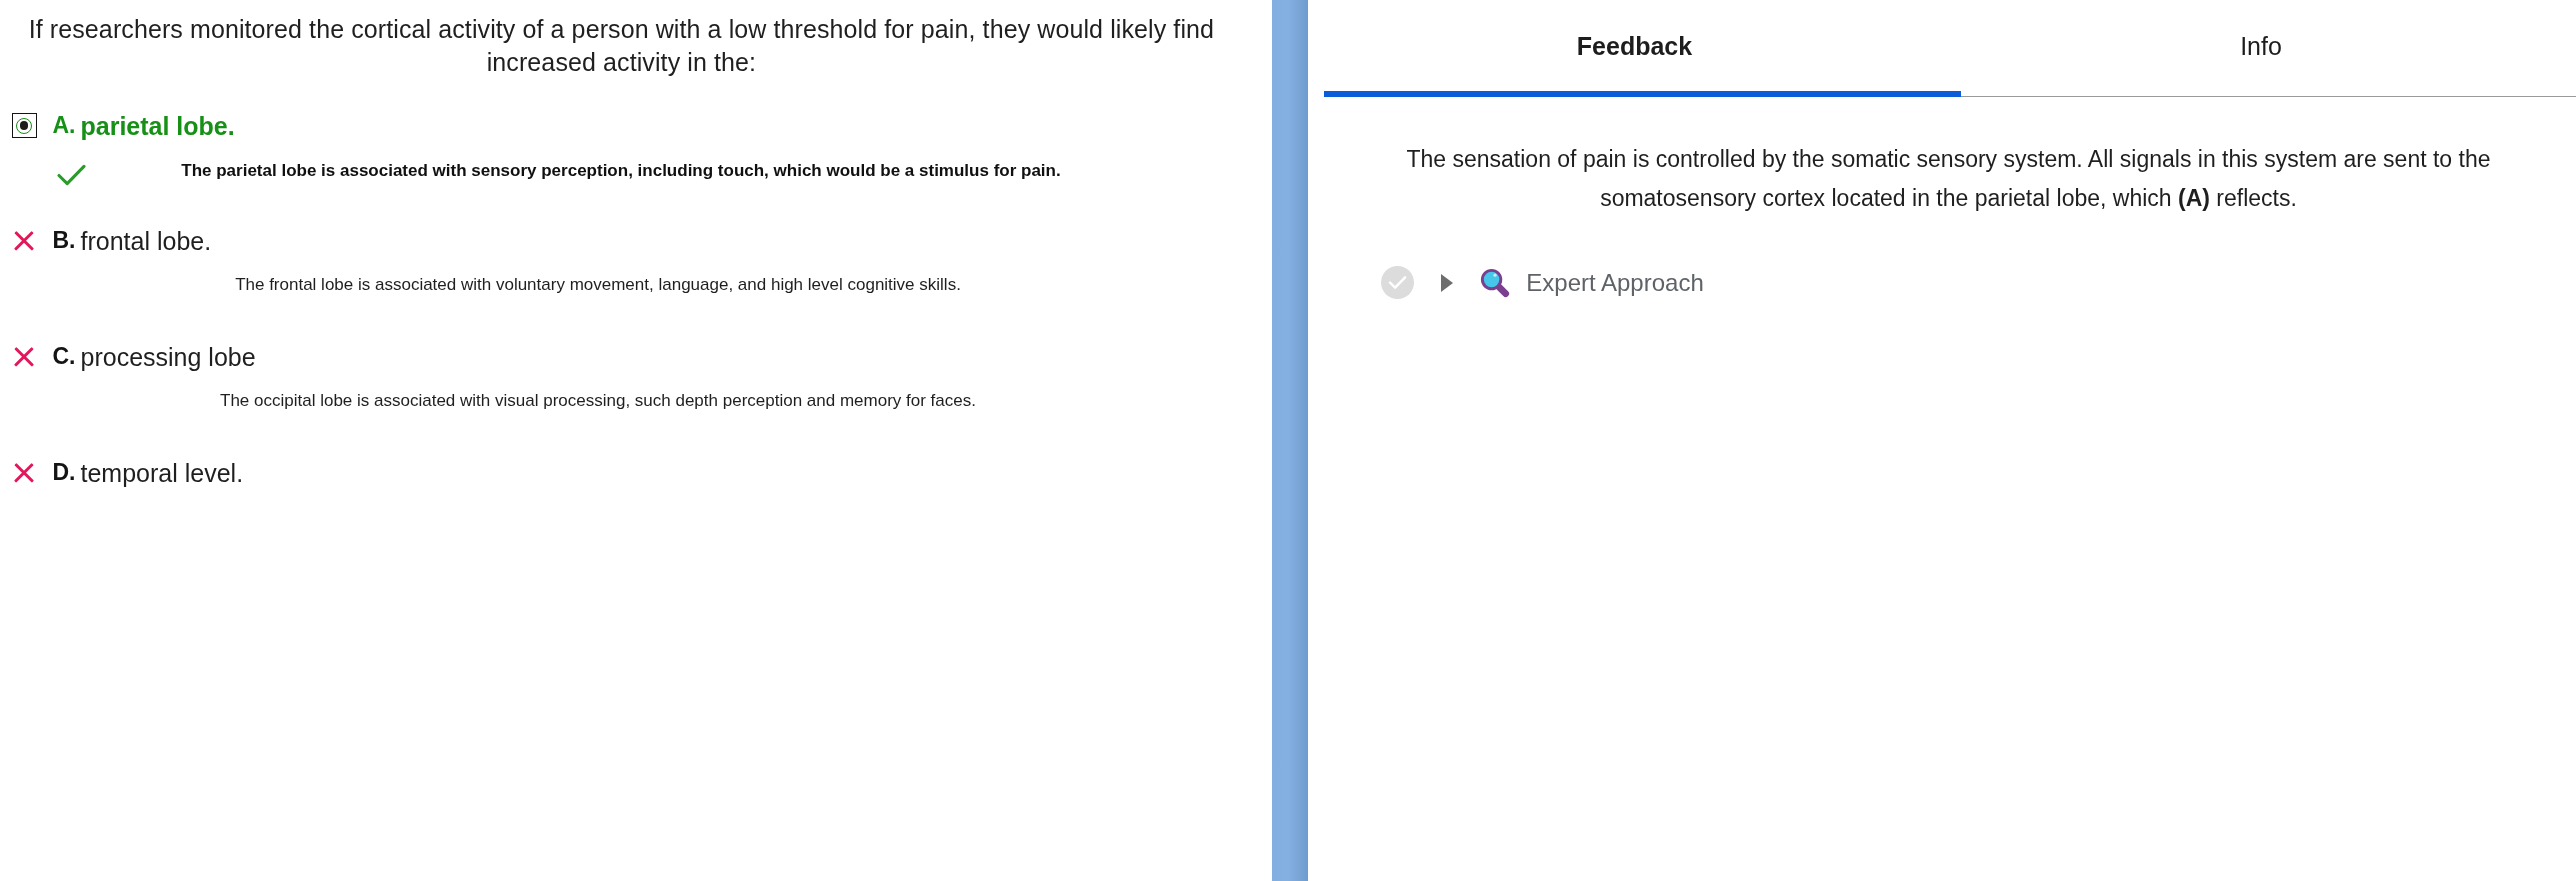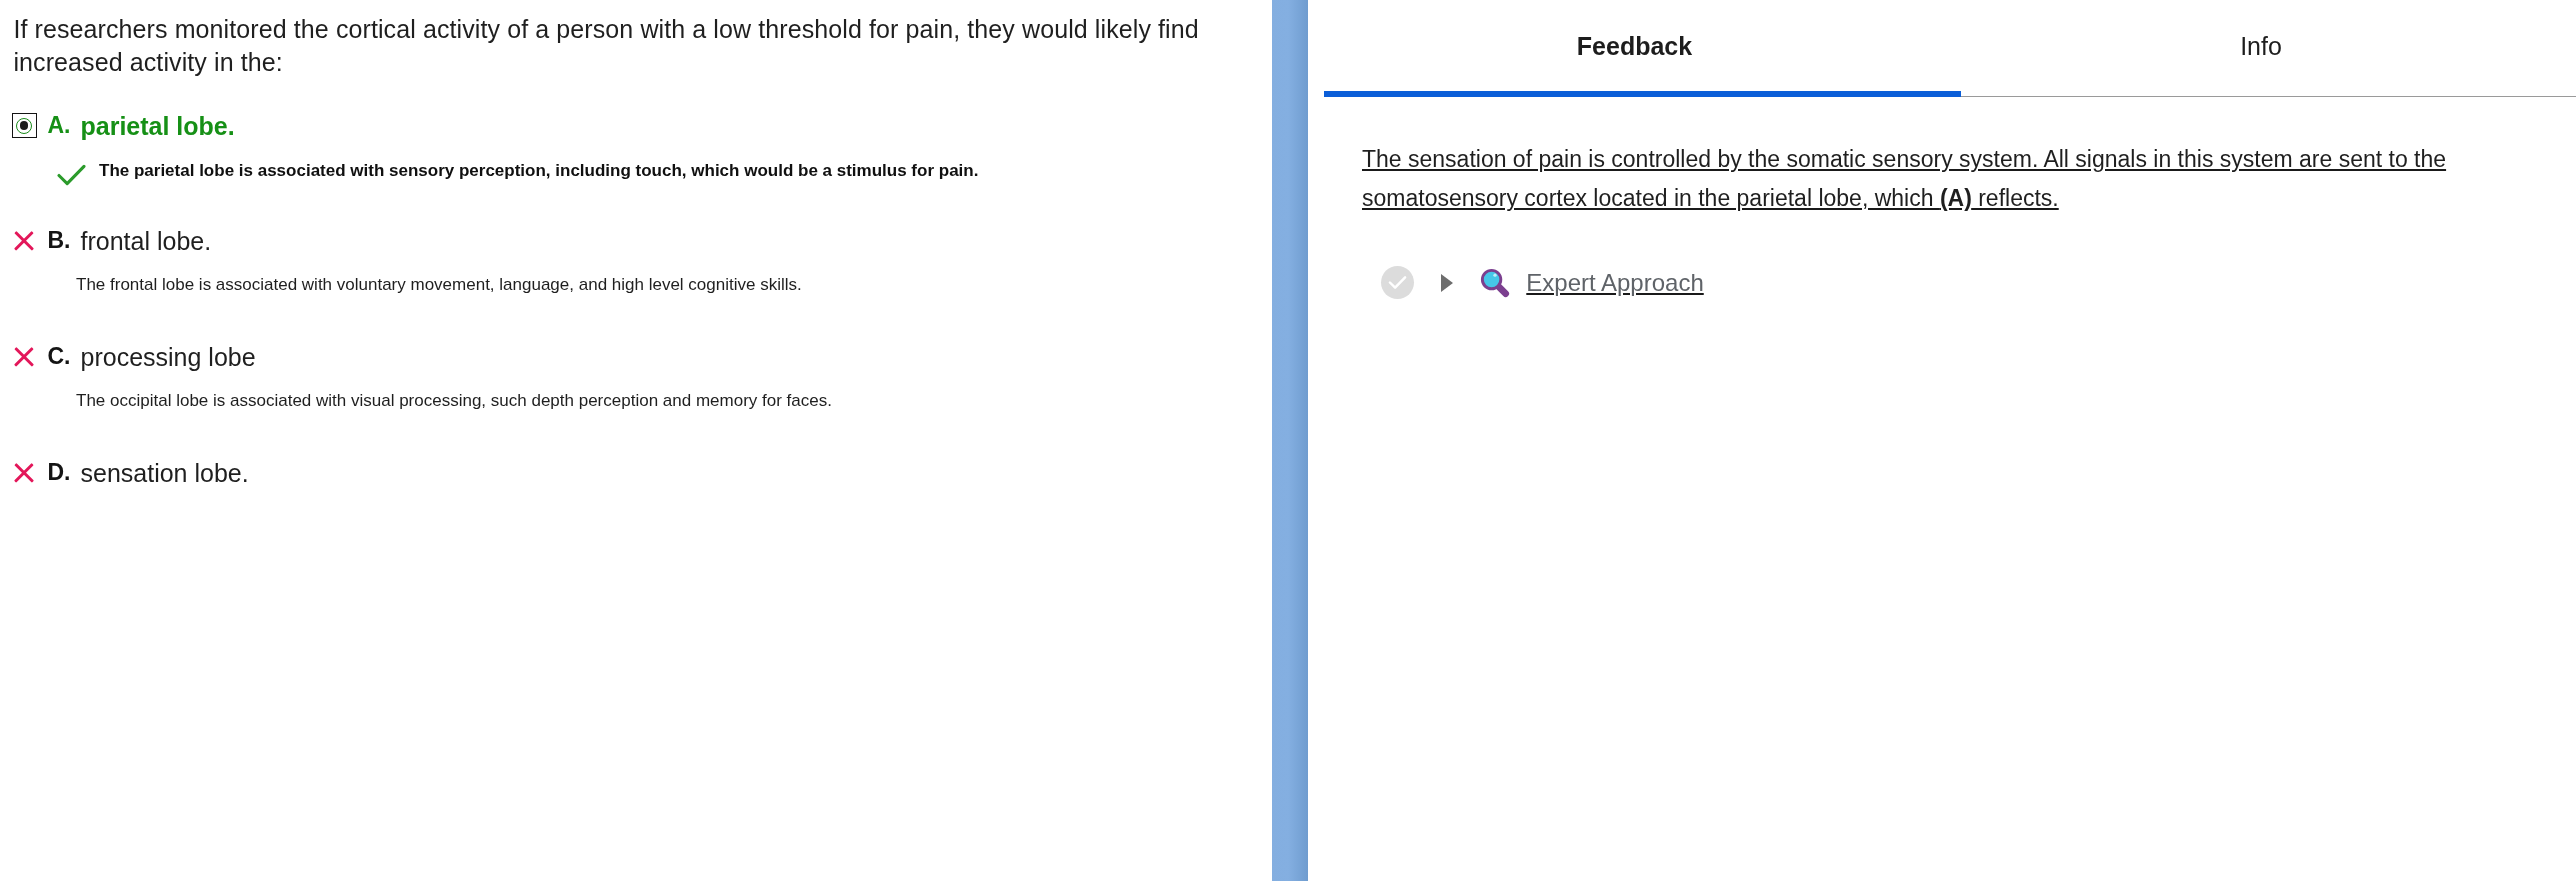--- a/index.html
+++ b/index.html
@@ -14,20 +14,21 @@
     color: #1a1a1a;
     overflow: hidden;
   }
   .app {
     position: relative;
     width: 2576px;
     height: 881px;
     display: flex;
     align-items: stretch;
     background: #c2410c;
+    text-align: center;
   }
 
   
   .question-pane {
     position: relative;
     width: 1272px;
     height: 881px;
     box-sizing: border-box;
     padding: 7.7px 0 0 0;
     background: #ffffff;
@@ -217,21 +218,20 @@
   }
   .underline-rest {
     flex: 1 1 auto;
     height: 5.7px;
     align-self: flex-end;
     border-bottom: 1.4px solid #9a9a9a;
   }
 
   .feedback-body {
     padding: 25px 18px 0 54px;
-    text-decoration: underline;
   }
   .feedback-text {
     font-size: 23px;
     line-height: 1.70;
     color: #1f1f1f;
     width: 1173px;
   }
   .feedback-text b { font-weight: bold; }
 
   .expert-row {
@@ -329,21 +329,21 @@
           <span class="rationale-text">The occipital lobe is associated with visual processing, such depth perception and memory for faces.</span>
         </div>
       </div>
 
       <div class="option incorrect opt-d">
         <div class="option-head">
           <span class="marker">
             <span class="x-icon"></span>
           </span>
           <span class="option-letter">D.</span>
-          <span class="option-text">sensation lobe.</span>
+          <span class="option-text">temporal level.</span>
         </div>
       </div>
 
     </div>
   </section>
 
   <div class="divider"></div>
 
   <section class="feedback-pane">
 

